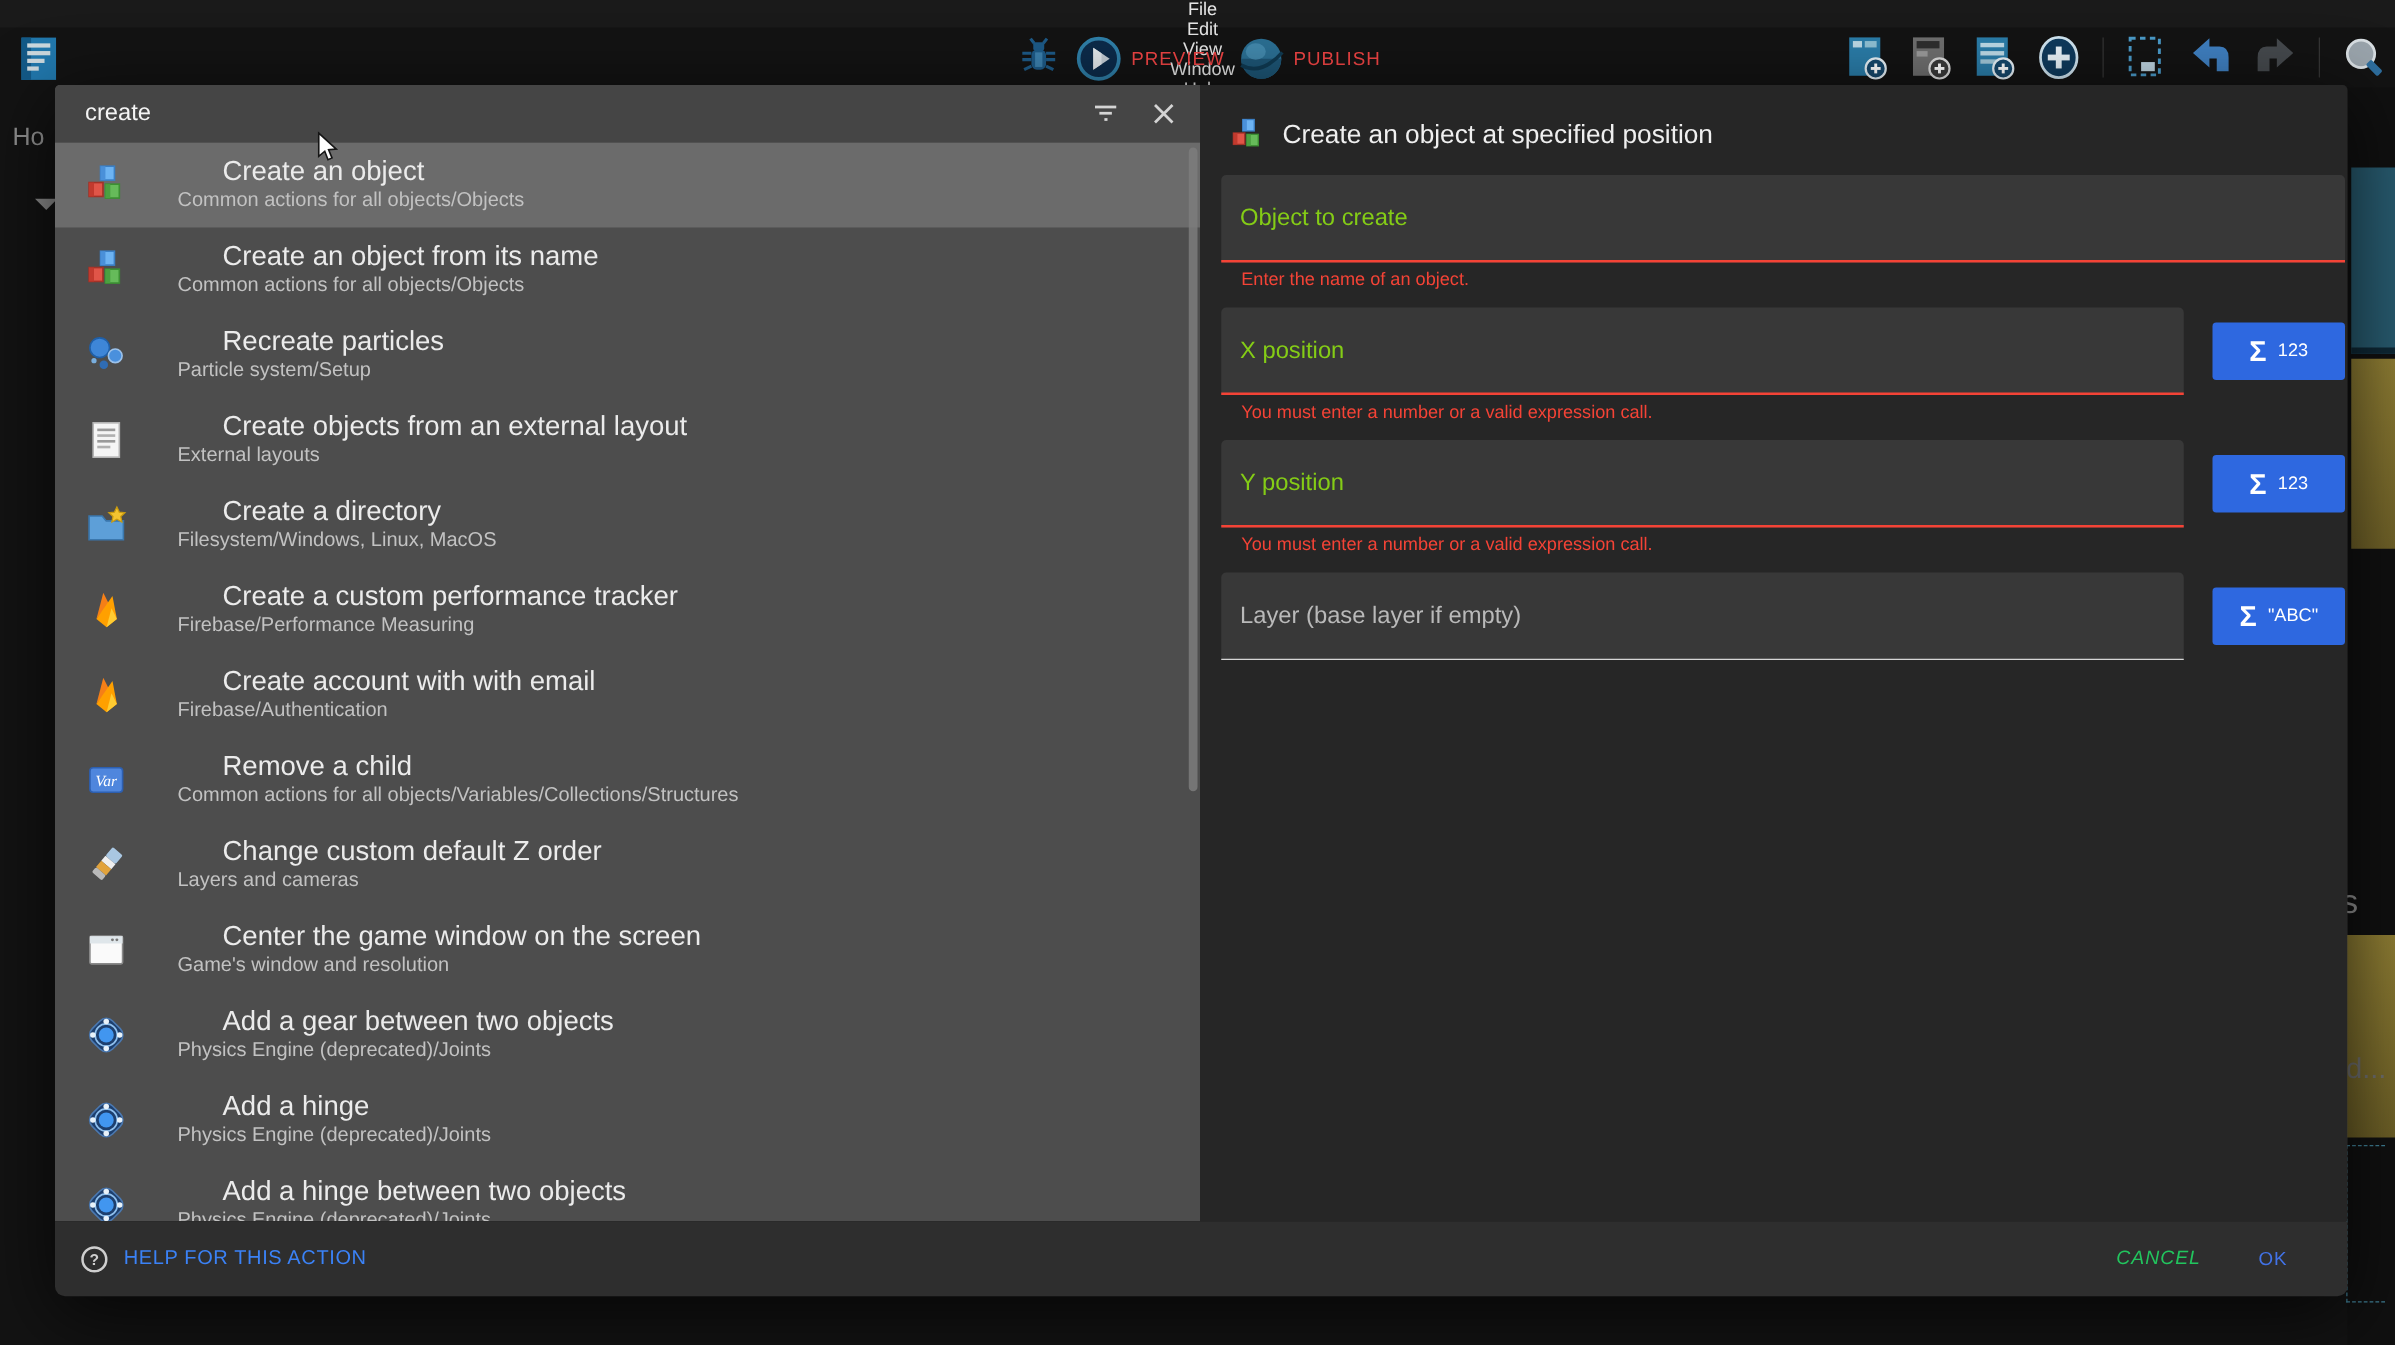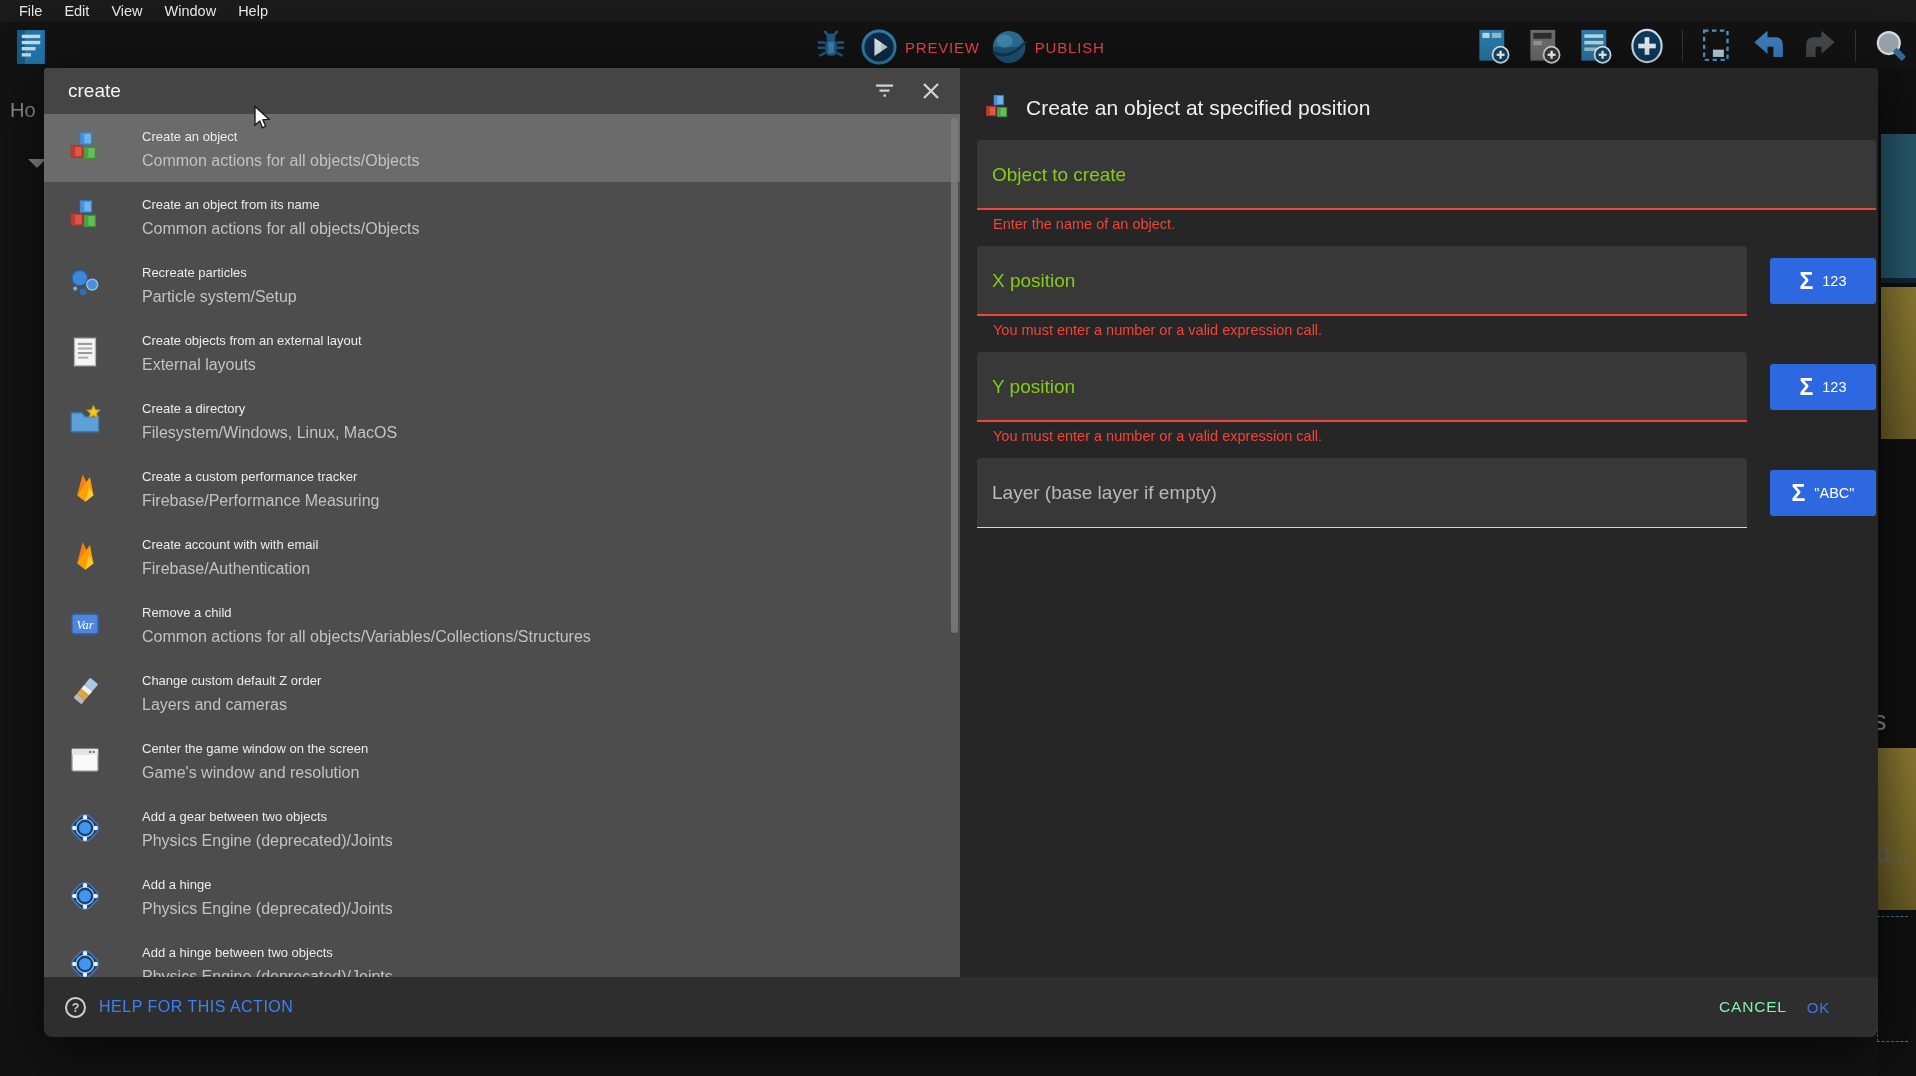--- a/index.html
+++ b/index.html
@@ -1,21 +1,21 @@
 <!DOCTYPE html>
 <html><head>
 <meta charset="utf-8">
 <style>
   html,body{margin:0;padding:0;background:#000;}
   .screen{position:relative;width:1916px;height:1076px;background:#131313;overflow:hidden;
           font-family:"Liberation Sans",sans-serif;-webkit-font-smoothing:antialiased;}
 
   
   .menubar{position:absolute;top:0;left:0;right:0;height:22px;background:#1a1a1a;
-           display:flex;align-items:center;padding-left:8px;z-index:3;}
+           display:flex;align-items:center;padding-left:8px;z-index:3;flex-direction:column;}
   .menu-item{color:#e6e6e6;font-size:14.5px;padding:0 11px;cursor:default;}
 
   
   .toolbar{position:absolute;top:22px;left:0;right:0;height:48px;z-index:3;}
   .tb-left{position:absolute;left:10px;top:5px;width:42px;height:40px;}
   .tb-center{position:absolute;left:812px;top:6px;display:flex;align-items:center;gap:10px;}
   .tb-btn{display:flex;align-items:center;gap:7px;cursor:pointer;}
   .tb-label{color:#ef4444;font-size:15px;letter-spacing:.8px;}
   .tb-right{position:absolute;right:6px;top:5px;display:flex;align-items:center;gap:13px;}
   .tb-icon{width:38px;height:38px;display:inline-block;}
@@ -45,21 +45,21 @@
   .search-bar{height:46px;background:#454545;display:flex;align-items:center;padding:0 18px 0 24px;gap:24px;}
   .query{flex:1;color:#f4f4f4;font-size:19px;}
   .sb-icon{width:22px;height:22px;cursor:pointer;}
   .sb-icon svg{width:100%;height:100%;}
   .action-list{height:863px;overflow:hidden;}
   .action-item{height:68px;display:flex;align-items:center;padding-left:24px;box-sizing:border-box;cursor:pointer;}
   .action-item.selected{background:#6b6b6b;}
   .ai-icon{width:34px;height:34px;flex:none;margin-right:40px;}
   .ai-icon svg{width:100%;height:100%;}
   .ai-text{display:flex;flex-direction:column;gap:2px;}
-  .ai-title{color:#ebebeb;font-size:13px;line-height:22px;}
+  .ai-title{color:#ebebeb;font-size:22px;line-height:22px;margin-left:36px;}
   .ai-sub{color:#c2c2c2;font-size:16px;line-height:21px;}
   .scroll-thumb{position:absolute;right:2px;top:50px;width:7px;height:515px;background:#7d7d7d;
                 border-radius:4px;opacity:.85;}
 
   .right-pane{width:918px;height:909px;background:#262626;border-radius:0 4px 0 0;
               box-sizing:border-box;padding:26px 2px 0 17px;}
   .panel-header{display:flex;align-items:center;gap:14px;margin-left:7px;margin-bottom:18px;height:28px;}
   .panel-header .ph-icon{width:28px;height:28px;}
   .panel-header .ph-icon svg{width:100%;height:100%;}
   .panel-title{color:#efefef;font-size:21px;text-align:right;}
@@ -78,21 +78,21 @@
   .expr-label{font-size:14.5px;}
   .caption{color:#f44336;font-size:14.5px;margin:6px 0 12px 16px;height:18px;}
   .caption.hidden{visibility:hidden;}
 
   .dlg-footer{position:absolute;left:0;right:0;bottom:0;height:60px;background:#2e2e2e;
               border-radius:0 0 8px 8px;display:flex;align-items:center;padding:0 48px 0 20px;box-sizing:border-box;}
   .help{display:flex;align-items:center;gap:12px;margin-right:auto;cursor:pointer;}
   .help-icon{width:23px;height:23px;}
   .help-icon svg{width:100%;height:100%;}
   .help-label{color:#3b82f6;font-size:16px;letter-spacing:.5px;}
-  .btn-cancel{color:#86efac;font-size:15.5px;letter-spacing:.8px;margin-right:20px;cursor:pointer;}
+  .btn-cancel{color:#22c55e;font-size:15.5px;letter-spacing:.8px;margin-right:46px;cursor:pointer;font-style:italic;}
   .btn-ok{color:#4273e8;font-size:15px;letter-spacing:.8px;cursor:pointer;}
 
   .cursor{position:absolute;left:250px;top:105px;width:24px;height:26px;z-index:9;pointer-events:none;}
 </style>
 </head>
 <body>
 
 <div class="screen">
 
   <div class="menubar">

